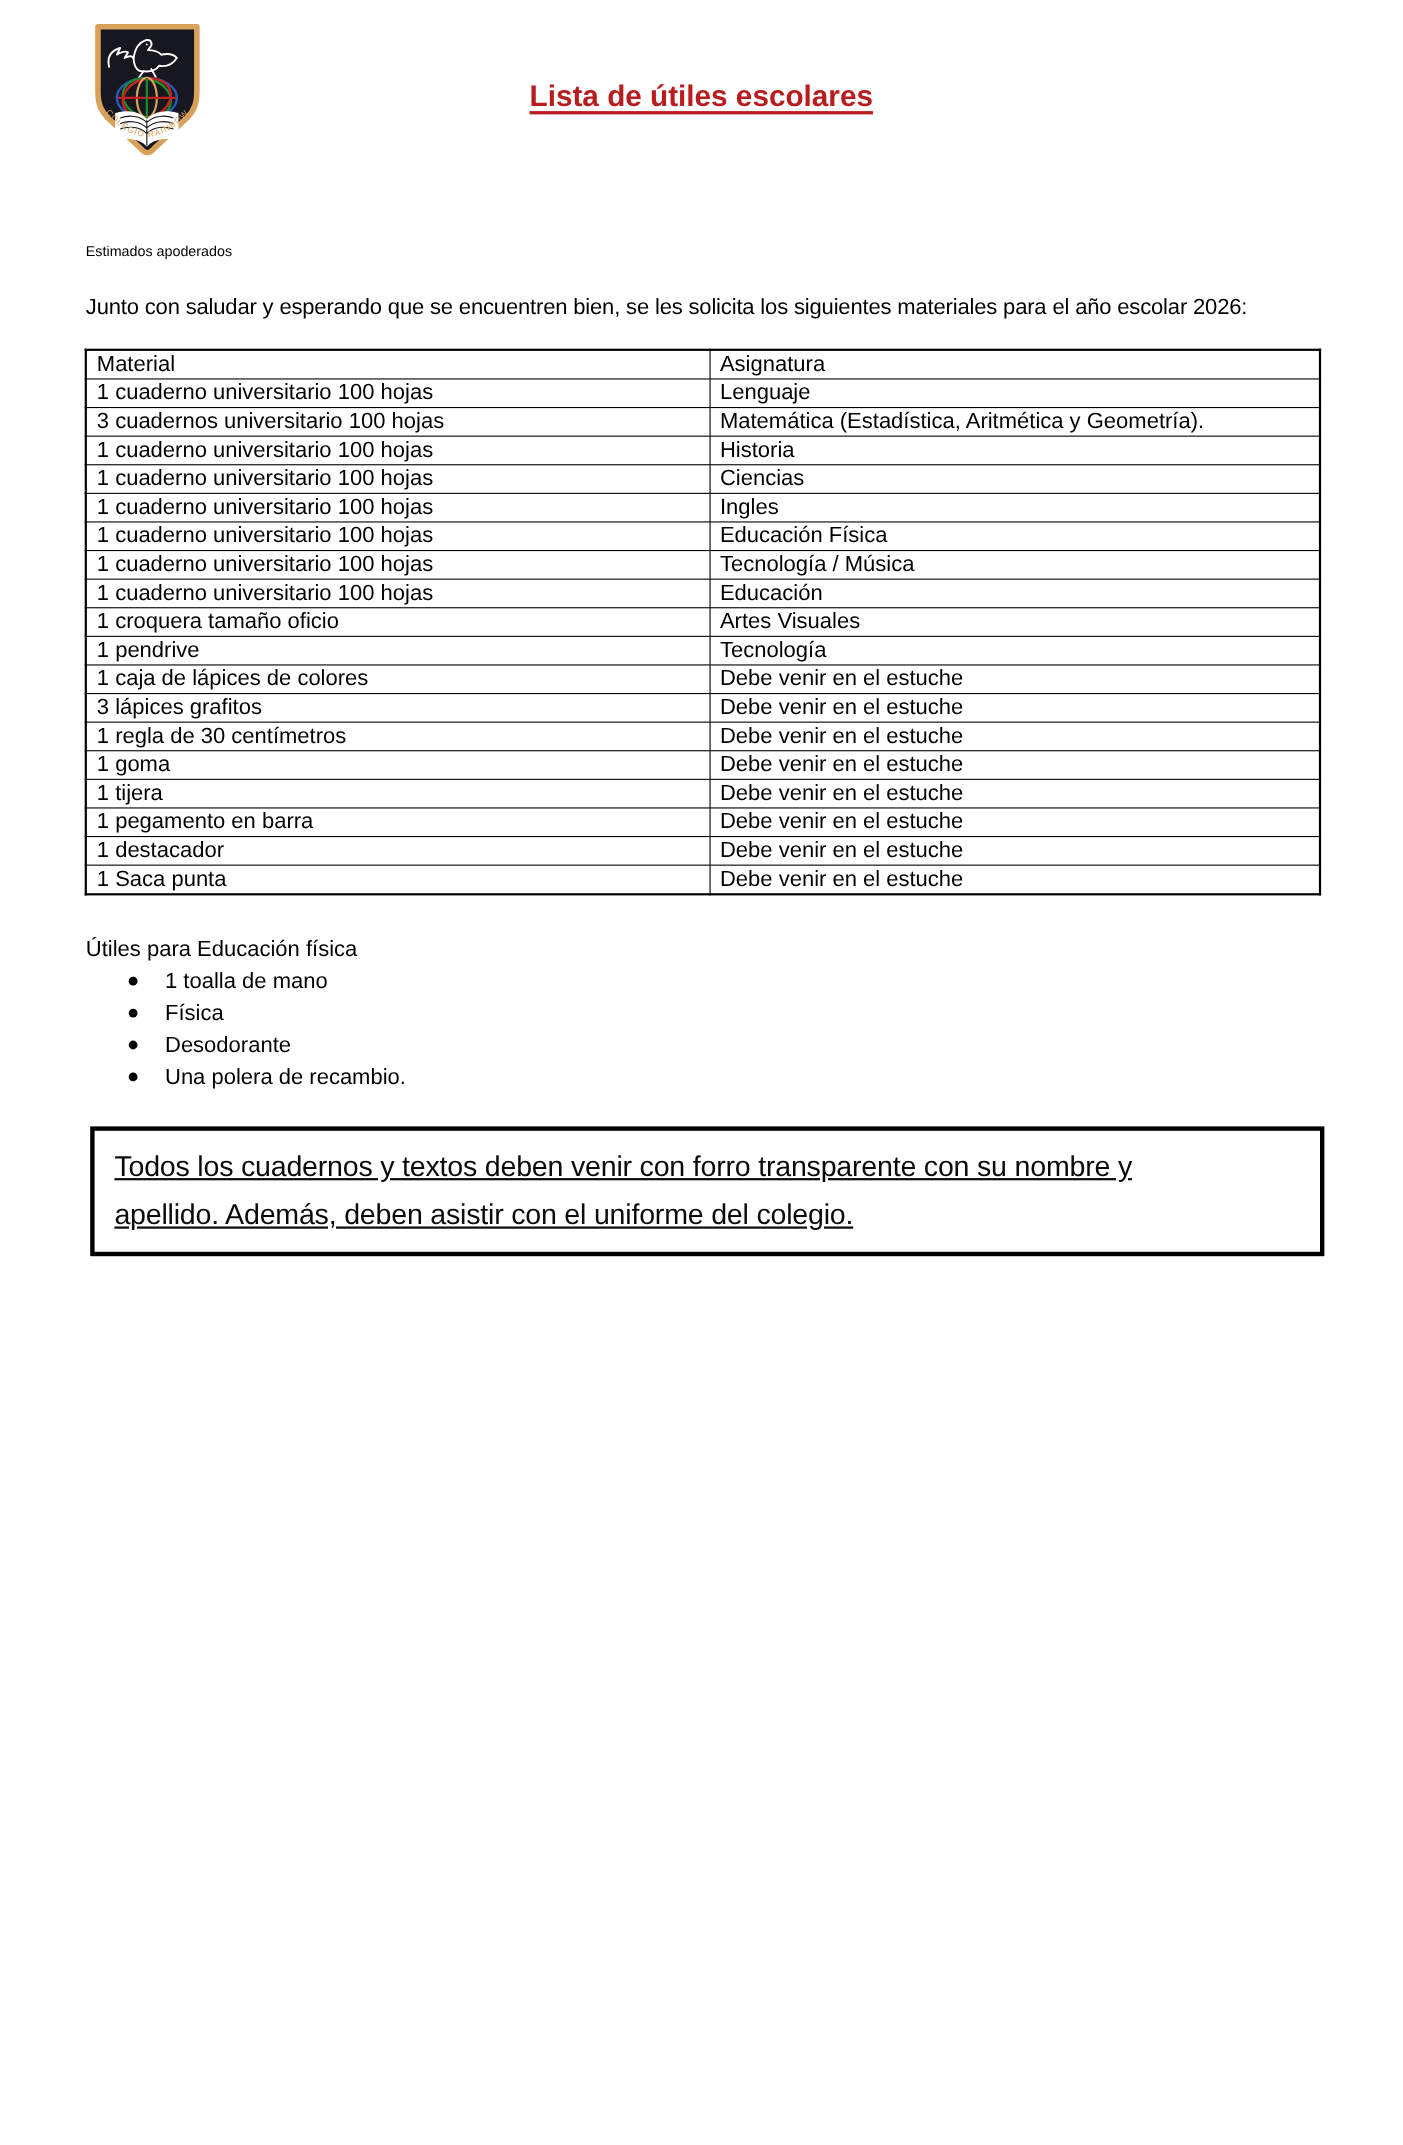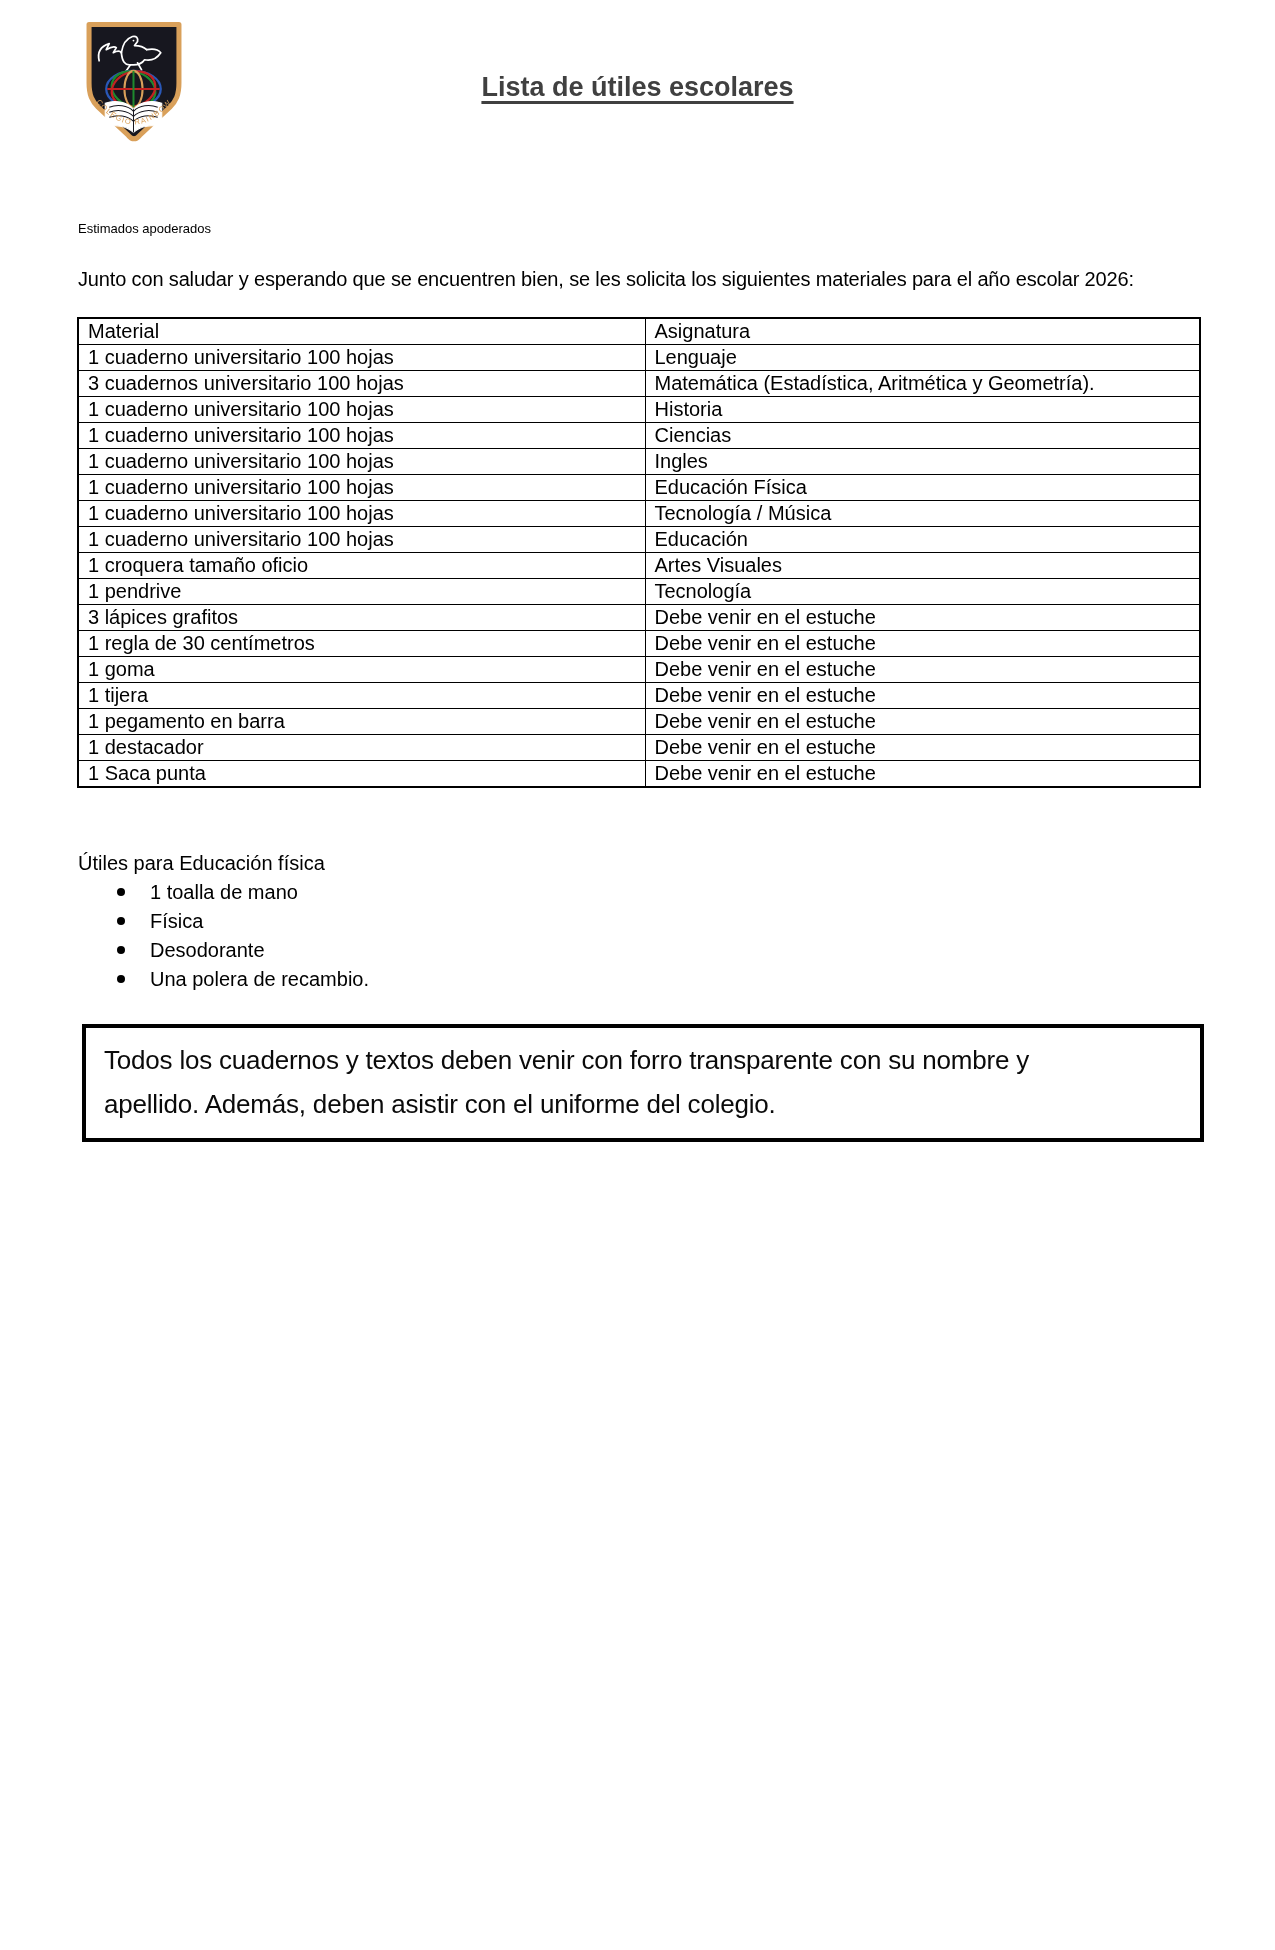--- a/index.html
+++ b/index.html
@@ -6,21 +6,21 @@
   html,body { background:#ffffff; }
   body {
     width:1275px; height:1950px; position:relative; overflow:hidden;
     font-family:"Liberation Sans", sans-serif; color:#000;
   }
 
   .logo { position:absolute; left:84px; top:20px; width:100px; height:128px; }
 
   .title-block {
     position:absolute; left:0; top:70px; width:1275px; text-align:center;
-    font-weight:bold; font-size:27px; line-height:35px; color:#404040;
+    font-weight:bold; font-size:27px; line-height:35px; color:#b91c1c;
   }
   .title-block .tline {
     text-decoration:underline; text-decoration-thickness:2.5px; text-underline-offset:5px;
   }
 
   .greeting { position:absolute; left:78px; top:221px; font-size:13px; }
 
   .intro { position:absolute; left:78px; top:268px; font-size:20px; white-space:nowrap; letter-spacing:-0.15px; }
 
   table.supplies {
@@ -46,20 +46,21 @@
     position:absolute; left:40px; top:9px; width:8px; height:8px;
     background:#000; border-radius:50%;
   }
 
   .notice-box {
     position:absolute; left:82px; top:1024px; width:1122px;
     border:4px solid #000; background:#fff;
     padding:10px 18px 12px 18px;
     font-size:26px; line-height:44px; letter-spacing:-0.2px;
     color:#0a0a0a;
+    text-decoration:underline;
   }
 </style>
 </head>
 <body>
 
 <div class="logo">
   <svg viewBox="0 0 99 126" width="100" height="128">
     <path d="M5,4 H94 V62 C94,74 91,80 85,86 L55,114 Q49.5,120.5 44,114 L14,86 C8,80 5,74 5,62 Z" fill="#17171f" stroke="#d9a05a" stroke-width="5" stroke-linejoin="round"></path>
 
     <g fill="none" stroke="#ffffff" stroke-width="1.7" stroke-linecap="round" stroke-linejoin="round">
@@ -146,20 +147,24 @@
       </tr>
       <tr>
         <td>1 croquera tamaño oficio</td>
         <td>Artes Visuales</td>
       </tr>
       <tr>
         <td>1 pendrive</td>
         <td>Tecnología</td>
       </tr>
       <tr>
+        <td>1 caja de lápices de colores</td>
+        <td>Debe venir en el estuche</td>
+      </tr>
+      <tr>
         <td>3 lápices grafitos</td>
         <td>Debe venir en el estuche</td>
       </tr>
       <tr>
         <td>1 regla de 30 centímetros</td>
         <td>Debe venir en el estuche</td>
       </tr>
       <tr>
         <td>1 goma</td>
         <td>Debe venir en el estuche</td>

